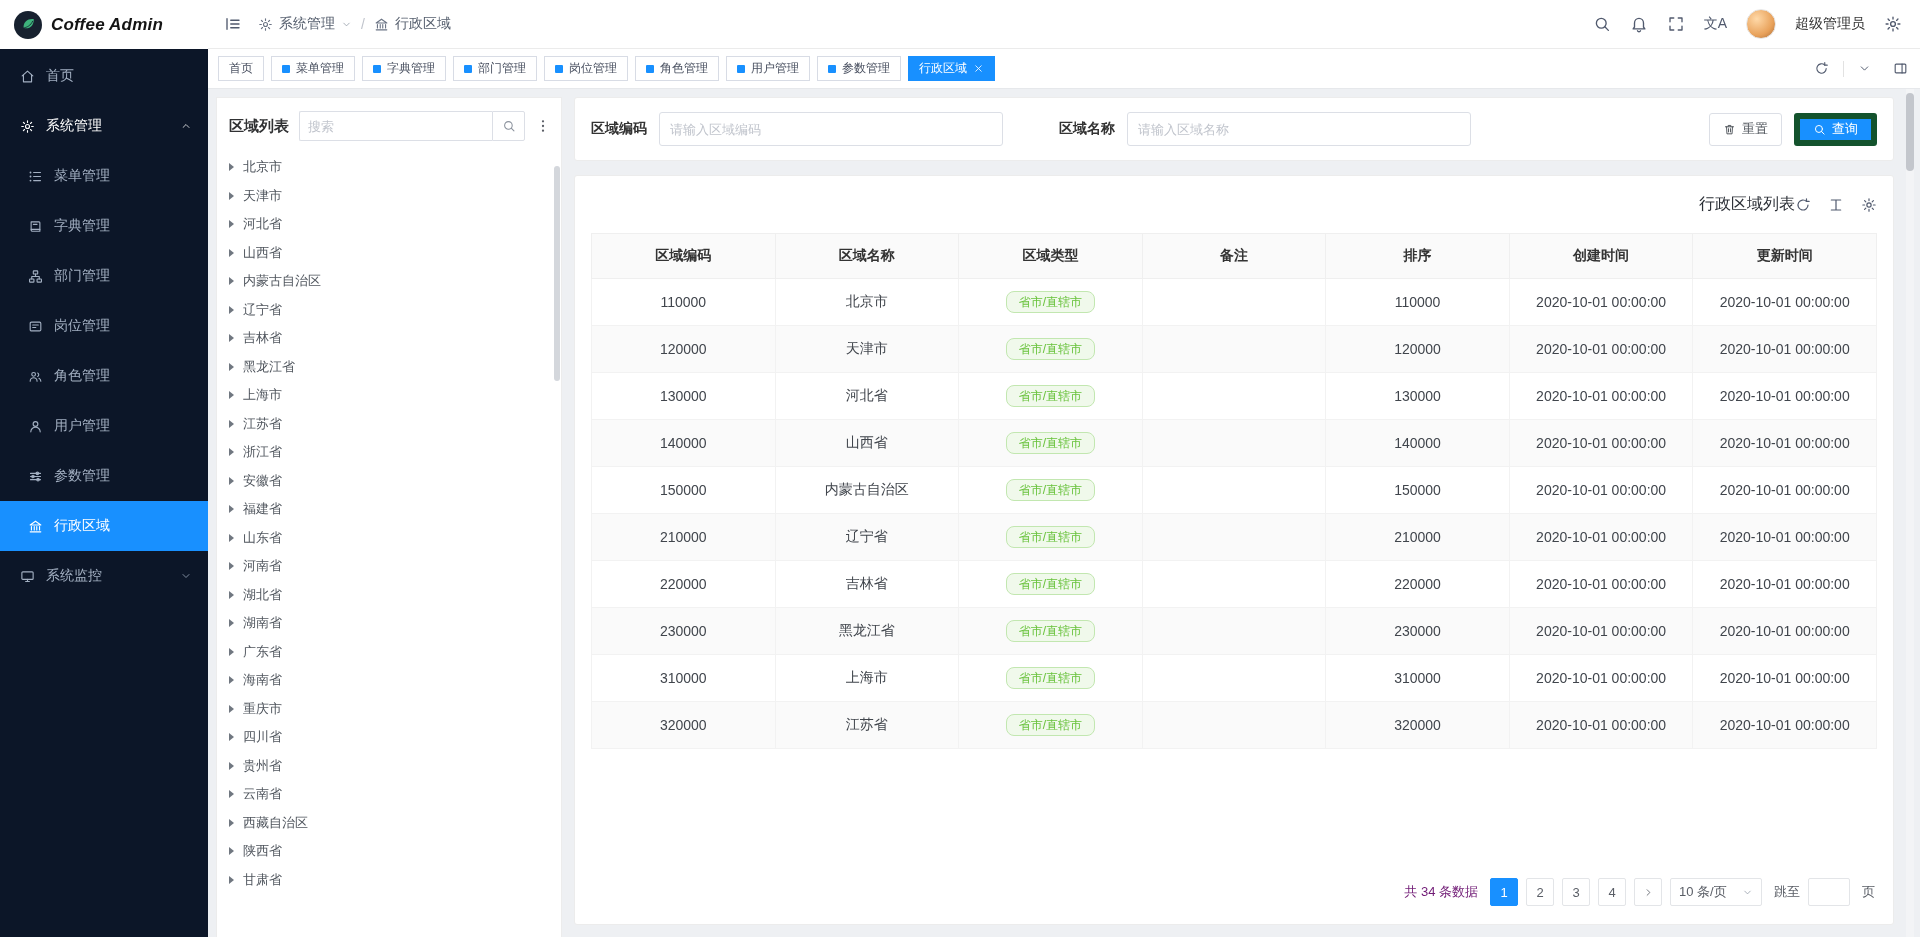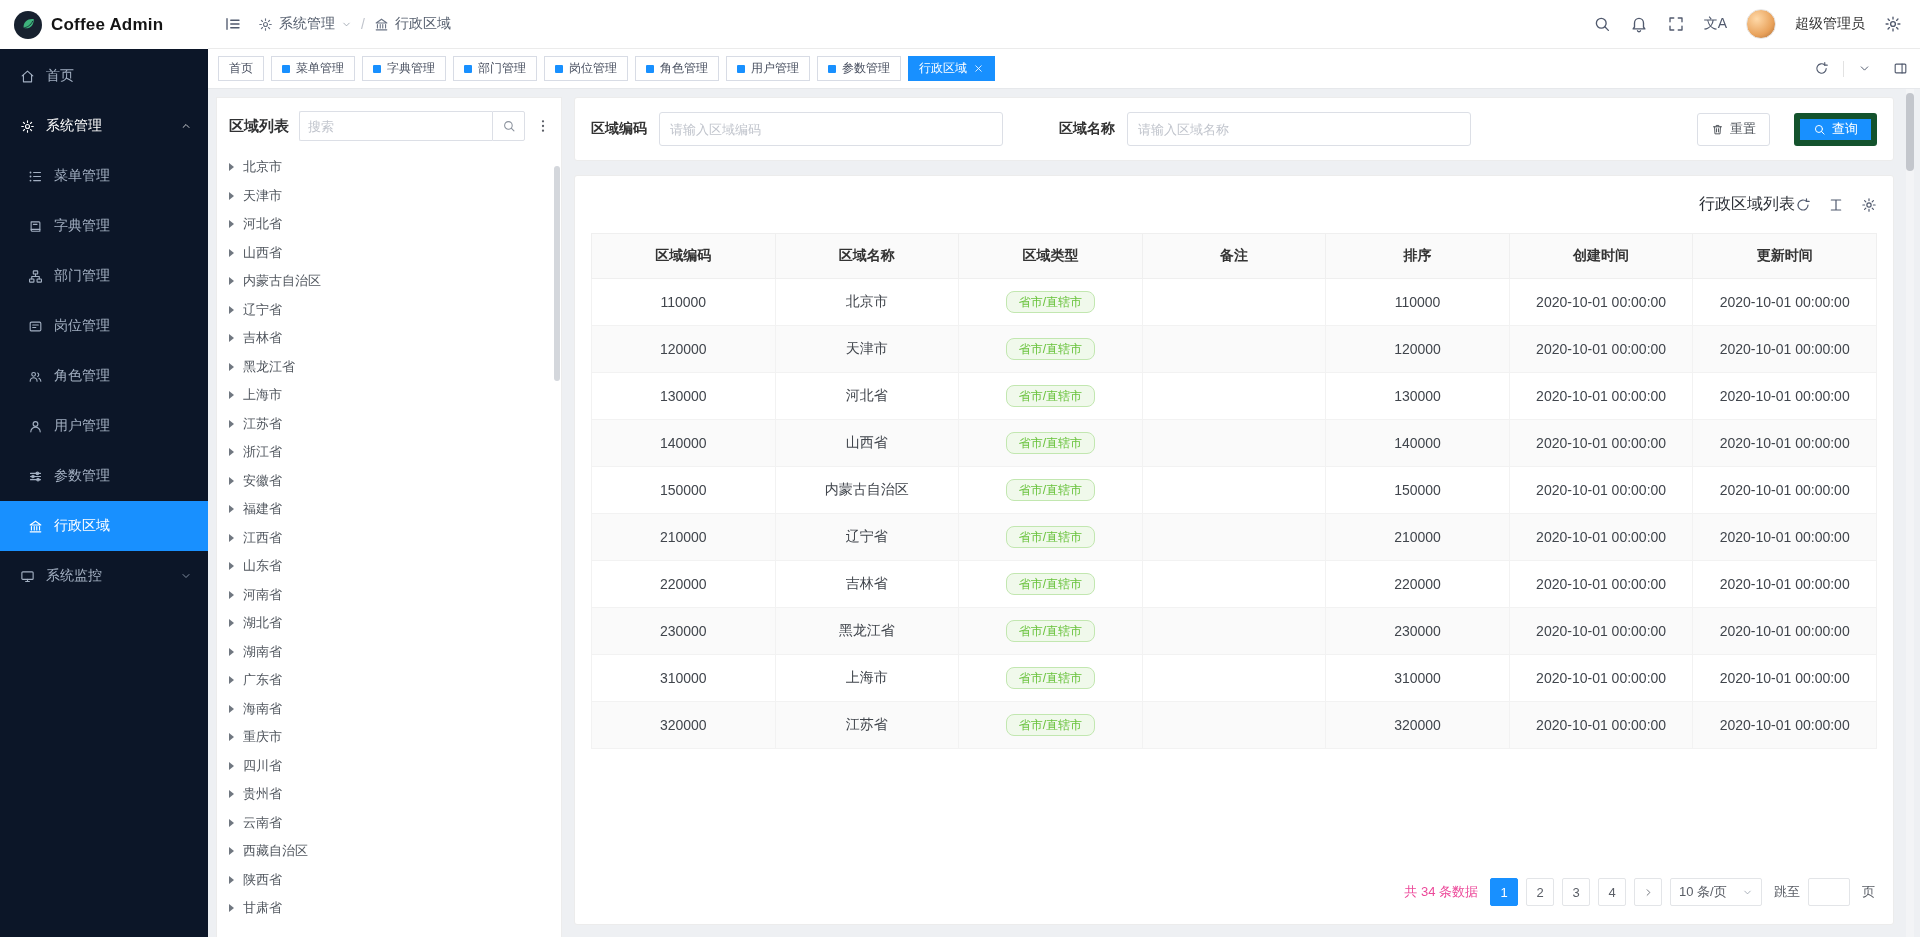--- a/index.html
+++ b/index.html
@@ -4,21 +4,21 @@
 <style>
   * { margin:0; padding:0; box-sizing:border-box; }
   html,body { width:1920px; height:937px; overflow:hidden; }
   body { font-family:"Liberation Sans","DejaVu Sans",sans-serif; font-size:14px; color:#333; background:#eef0f3; }
   .icon { display:inline-flex; width:16px; height:16px; flex-shrink:0; }
   .icon svg { width:100%; height:100%; display:block; }
   .app { display:flex; height:100%; }
 
   
   .sidebar { width:208px; background:#0c1628; flex-shrink:0; display:flex; flex-direction:column; }
-  .logo { height:49px; background:#fff; display:flex; align-items:center; gap:9px; padding:14px 14px; cursor:pointer; }
+  .logo { height:49px; background:#fff; display:flex; align-items:center; gap:9px; padding:14px 14px; cursor:pointer;font-style:italic; }
   .logo-badge { width:28px; height:28px; border-radius:50%; background:#17212f; display:flex; align-items:center; justify-content:center; }
   .logo-badge svg { width:17px; height:17px; }
   .logo-text { font-weight:bold; font-size:17px; color:#141414; letter-spacing:.2px; }
   .menu { flex:1; padding-top:2px; overflow:hidden; }
   .menu-item { height:50px; display:flex; align-items:center; gap:11px; padding:0 16px 0 20px; color:#a3b0c2; font-size:14px; cursor:pointer; }
   .menu-item .icon { width:15px; height:15px; }
   .menu-item.group.open { color:#fff; }
   .menu-item.sub { padding-left:28px; }
   .menu-item.active { background:#1890ff; color:#fff; }
   .menu-item .caret { margin-left:auto; width:12px; height:12px; opacity:.85; }
@@ -67,39 +67,39 @@
   .tree-scrollbar { position:absolute; top:46px; right:1px; width:6px; height:calc(100% - 46px); }
   .tree-scrollbar .thumb { width:6px; height:215px; margin-top:22px; background:#d4d7dc; border-radius:3px; }
 
   .workspace { flex:1; min-width:0; display:flex; flex-direction:column; }
   .card { background:#fff; border:1px solid #ececec; border-radius:3px; }
   .filter-card { height:64px; display:flex; align-items:center; padding:0 16px; margin-bottom:14px; }
   .filter-item { display:flex; align-items:center; gap:12px; margin-right:56px; }
   .filter-item label { font-weight:bold; color:#333; white-space:nowrap; }
   .filter-item input { width:344px; height:34px; border:1px solid #dcdfe6; border-radius:3px; padding:0 10px; font-size:13px; color:#333; outline:none; }
   .filter-item input::placeholder { color:#c0c4cc; }
-  .filter-actions { margin-left:auto; display:flex; gap:24px; }
+  .filter-actions { margin-left:auto; display:flex; gap:12px; }
   .btn { height:33px; padding:0 13px; border-radius:3px; font-size:13px; display:inline-flex; align-items:center; gap:6px; cursor:pointer; }
   .btn .icon { width:13px; height:13px; }
   .btn-reset { background:#fff; border:1px solid #dcdfe6; color:#51565d; }
   .btn-search { background:#1890ff; border:6px solid #14532d; color:#fff; }
 
   .table-card { flex:1; min-height:0; display:flex; flex-direction:column; padding:0 16px; margin-bottom:12px; }
   .table-card-header { height:57px; display:flex; align-items:center; justify-content:flex-end; flex-shrink:0; }
   .table-title { font-size:16px; font-weight:500; color:#2b2f36; }
   .table-tools { display:flex; align-items:center; gap:17px; color:#42464d; }
   .table-tools .tool-icon { width:16px; height:16px; }
   table { width:100%; border-collapse:collapse; table-layout:fixed; }
   thead th { background:#fafafa; height:45px; font-size:14px; font-weight:bold; color:#333; text-align:center; border:1px solid #efefef; }
   tbody td { height:47px; font-size:14px; color:#40454c; text-align:center; border:1px solid #f2f2f2; overflow:hidden; white-space:nowrap; text-overflow:ellipsis; }
   tbody tr:nth-child(even) { background:#fafafa; }
   .tag-success { display:inline-block; padding:2px 12px; font-size:12px; line-height:16px; color:#67c23a; background:#f0f9eb; border:1px solid #c2e7b0; border-radius:8px; }
 
   .pagination { margin-top:auto; display:flex; align-items:center; justify-content:flex-end; gap:8px; padding:14px 2px 18px; flex-shrink:0; }
-  .page-total { font-size:13px; color:#ec4899; margin-right:4px; }
+  .page-total { font-size:13px; color:#701a75; margin-right:4px; }
   .page-btn { min-width:28px; height:28px; border:1px solid #e3e5e8; background:#fff; border-radius:2px; display:inline-flex; align-items:center; justify-content:center; font-size:13px; color:#5a5e66; cursor:pointer; }
   .page-btn.active { background:#1890ff; border-color:#1890ff; color:#fff; }
   .page-btn .icon { width:11px; height:11px; }
   .page-size { height:28px; min-width:92px; border:1px solid #e3e5e8; border-radius:2px; background:#fff; display:inline-flex; align-items:center; justify-content:space-between; gap:6px; padding:0 8px; font-size:13px; color:#5a5e66; cursor:pointer; }
   .page-size .icon { width:11px; height:11px; color:#98a0ad; }
   .jump-label { font-size:13px; color:#5a5e66; margin-left:4px; }
   .jump-input { width:42px; height:28px; border:1px solid #e3e5e8; border-radius:2px; outline:none; text-align:center; font-size:13px; }
 
   .page-scrollbar { position:absolute; top:0; right:6px; width:8px; height:100%; background:#f3f4f6; }
   .page-scrollbar .thumb { width:8px; height:78px; margin-top:4px; background:#c3c6cc; border-radius:4px; }
@@ -419,24 +419,20 @@
               <span class="tree-caret"></span>
               <span>浙江省</span>
             </div>
             <div class="tree-item">
               <span class="tree-caret"></span>
               <span>安徽省</span>
             </div>
             <div class="tree-item">
               <span class="tree-caret"></span>
               <span>福建省</span>
-            </div>
-            <div class="tree-item">
-              <span class="tree-caret"></span>
-              <span>江西省</span>
             </div>
             <div class="tree-item">
               <span class="tree-caret"></span>
               <span>山东省</span>
             </div>
             <div class="tree-item">
               <span class="tree-caret"></span>
               <span>河南省</span>
             </div>
             <div class="tree-item">

